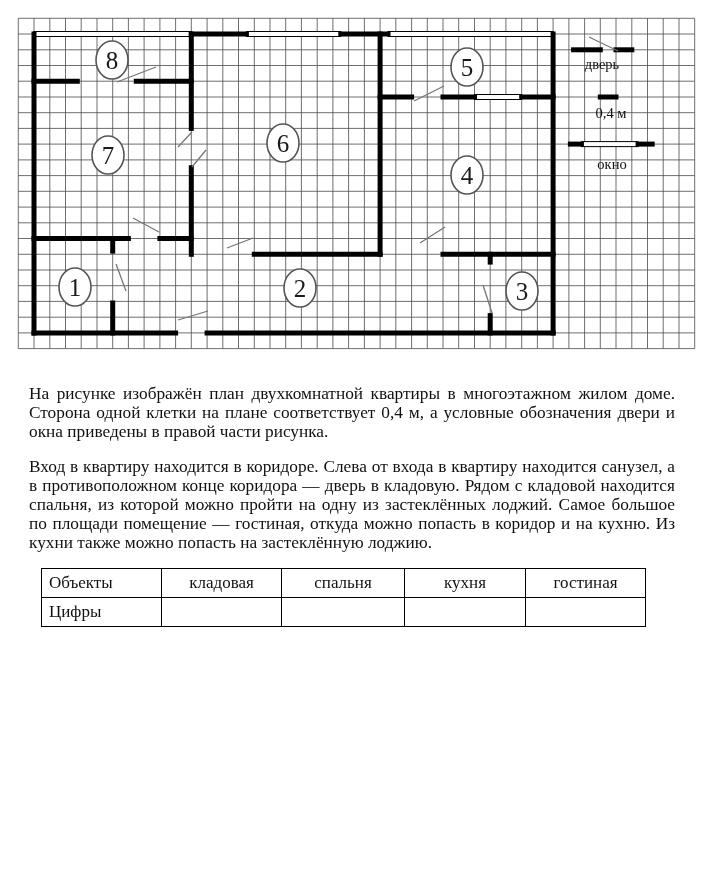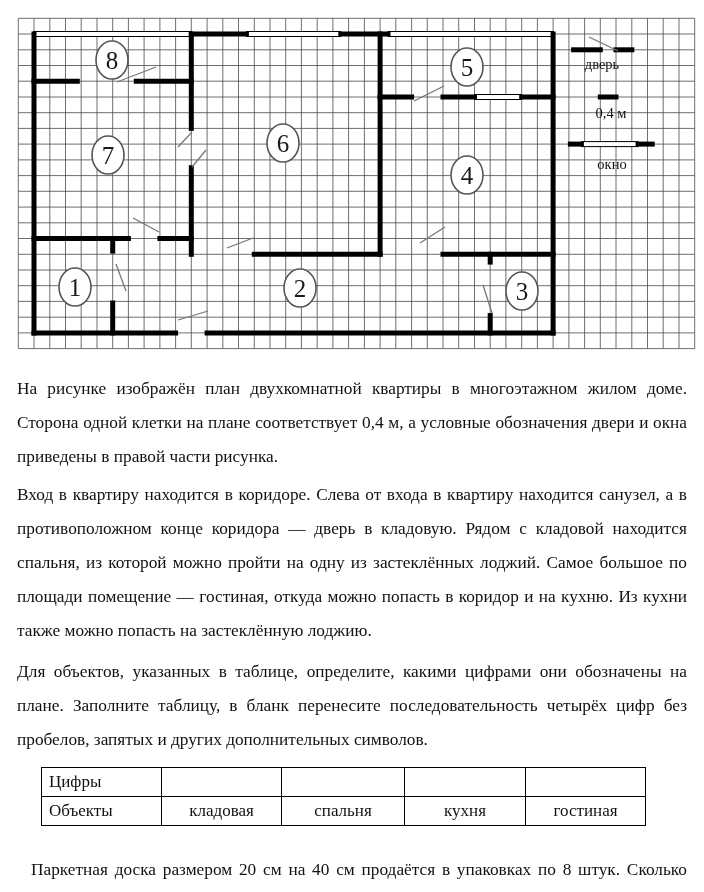--- a/index.html
+++ b/index.html
@@ -4,21 +4,21 @@
 <style>
   html,body{margin:0;padding:0;}
   body{
     width:704px;height:892px;background:#ffffff;overflow:hidden;
     font-family:"Liberation Serif", serif;color:#111;
   }
   .page{width:704px;height:892px;position:relative;}
   #plan{display:block;}
   .textcol{padding:8px 13px 0 13px;}
   .textcol p{
-    margin:4px;font-size:17.3px;line-height:34px;text-align:justify;
+    margin:16px;font-size:17.3px;line-height:19px;text-align:justify;
     font-family:"Liberation Serif", serif;
   }
   p.p3{margin-top:7px;}
   p.p4{margin-top:27px;padding-left:14px;}
   p.p5{margin-top:17px;}
   table.answers{
     border-collapse:collapse;margin:10px 0 0 28px;table-layout:fixed;
   }
   table.answers td{
     border:1.7px solid #000;font-size:17px;height:28px;
@@ -187,37 +187,35 @@
         <text x="112" y="68.5" text-anchor="middle" font-size="25" font-family="&quot;Liberation Serif&quot;, serif" fill="#1a1a1a">8</text>
       </g>
       <text x="602" y="69" text-anchor="middle" font-size="14.5" font-family="&quot;Liberation Serif&quot;, serif" fill="#111">дверь</text>
       <text x="611" y="118" text-anchor="middle" font-size="14.5" font-family="&quot;Liberation Serif&quot;, serif" fill="#111">0,4 м</text>
       <text x="612" y="169" text-anchor="middle" font-size="14.5" font-family="&quot;Liberation Serif&quot;, serif" fill="#111">окно</text>
     </svg>
 
   <div class="textcol">
     <p>На рисунке изображён план двухкомнатной квартиры в многоэтажном жилом доме. Сторона одной клетки на плане соответствует 0,4 м, а условные обозначения двери и окна приведены в правой части рисунка.</p>
     <p>Вход в квартиру находится в коридоре. Слева от входа в квартиру находится санузел, а в противоположном конце коридора — дверь в кладовую. Рядом с кладовой находится спальня, из которой можно пройти на одну из застеклённых лоджий. Самое большое по площади помещение — гостиная, откуда можно попасть в коридор и на кухню. Из кухни также можно попасть на застеклённую лоджию.</p>
-    <p class="p3">Для объектов, указанных в таблице, определите, какими цифрами они обозначены на плане. Заполните таблицу, в бланк перенесите последовательность четырёх цифр без пробелов, запятых и других дополнительных символов.</p>
 
     <table class="answers">
       <tbody>
+      <tr>
+        <td class="left">Объекты</td>
+        <td class="c1">кладовая</td>
+        <td class="c2">спальня</td>
+        <td class="c3">кухня</td>
+        <td class="c4">гостиная</td>
+      </tr>
       <tr>
         <td class="left">Цифры</td>
         <td class="c1"></td>
         <td class="c2"></td>
         <td class="c3"></td>
         <td class="c4"></td>
       </tr>
-      <tr>
-        <td class="left">Объекты</td>
-        <td class="c1">кладовая</td>
-        <td class="c2">спальня</td>
-        <td class="c3">кухня</td>
-        <td class="c4">гостиная</td>
-      </tr>
       </tbody>
     </table>
 
-    <p class="p4">Паркетная доска размером 20 см на 40 см продаётся в упаковках по 8 штук. Сколько упаковок паркетной доски понадобилось, чтобы выложить пол в коридоре?</p>
   </div>
 
 </div>
 
 </body></html>

